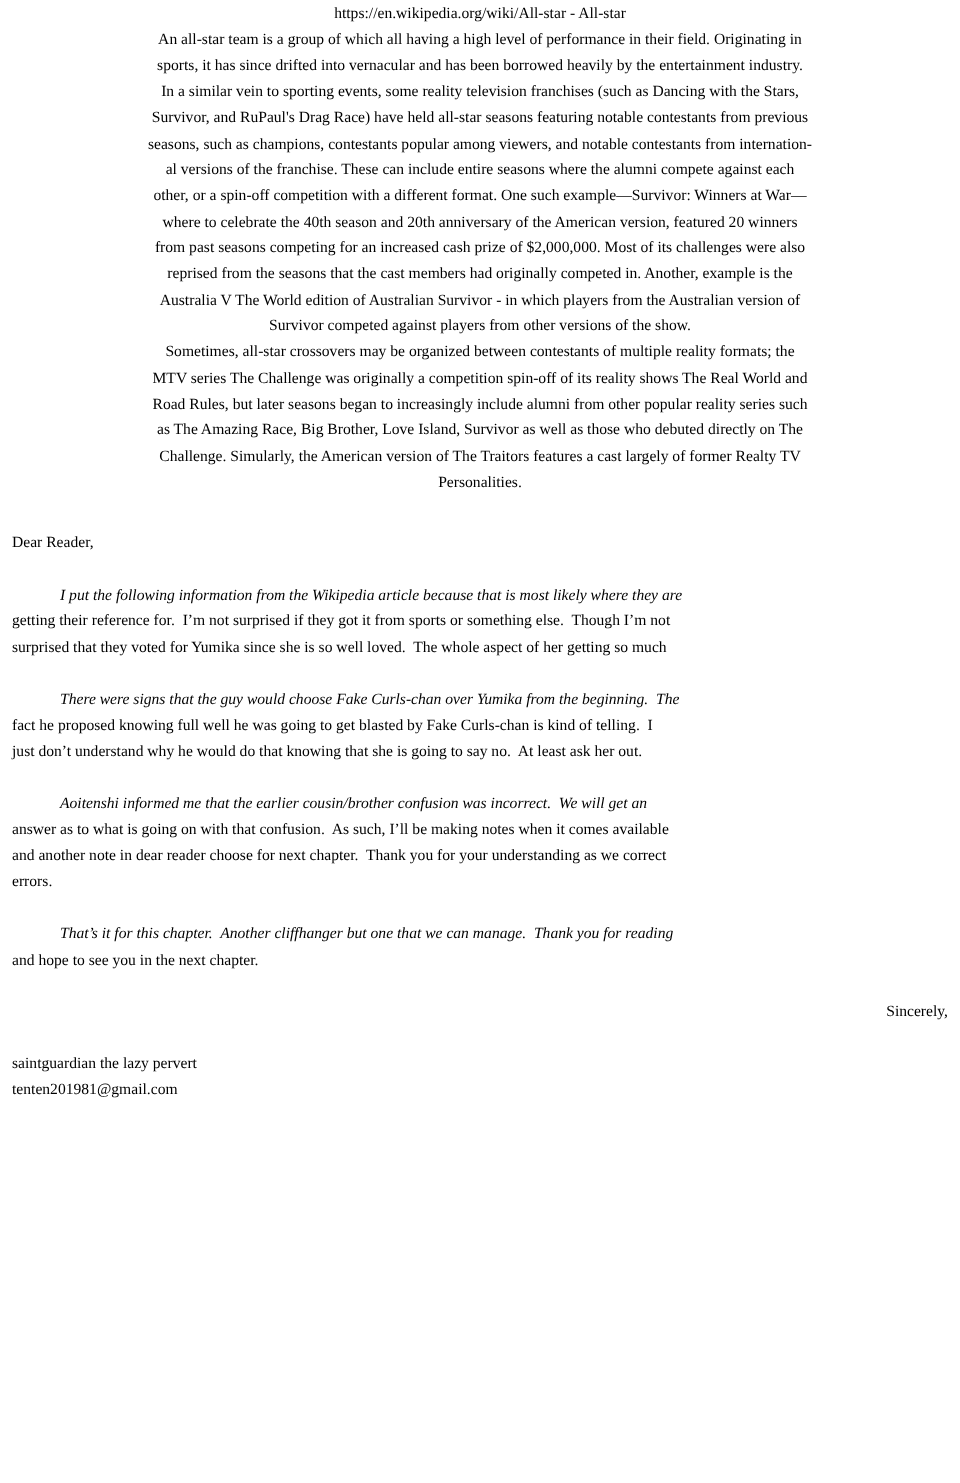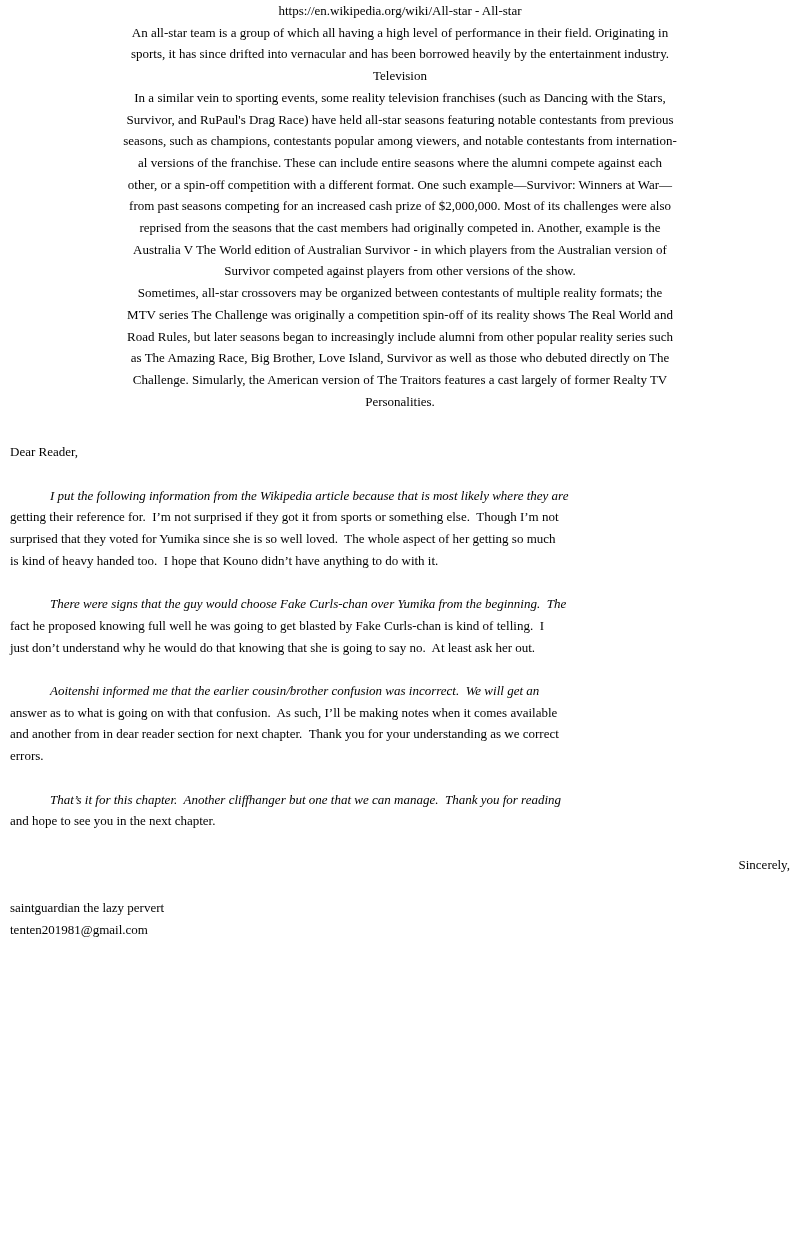--- a/index.html
+++ b/index.html
@@ -54,27 +54,27 @@
 <body>
 
 <main class="doc">
 
   <section class="centered">
     <div class="line">https://en.wikipedia.org/wiki/All-star - All-star</div>
     <div>
         <div class="line">An all-star team is a group of which all having a high level of performance in their field. Originating in</div>
         <div class="line">sports, it has since drifted into vernacular and has been borrowed heavily by the entertainment industry.</div>
       </div>
-    <div class="line">Television</div>
     <div>
         <div class="line">In a similar vein to sporting events, some reality television franchises (such as Dancing with the Stars,</div>
         <div class="line">Survivor, and RuPaul's Drag Race) have held all-star seasons featuring notable contestants from previous</div>
         <div class="line">seasons, such as champions, contestants popular among viewers, and notable contestants from internation-</div>
         <div class="line">al versions of the franchise. These can include entire seasons where the alumni compete against each</div>
         <div class="line">other, or a spin-off competition with a different format. One such example—Survivor: Winners at War—</div>
+        <div class="line">where to celebrate the 40th season and 20th anniversary of the American version, featured 20 winners</div>
         <div class="line">from past seasons competing for an increased cash prize of $2,000,000. Most of its challenges were also</div>
         <div class="line">reprised from the seasons that the cast members had originally competed in. Another, example is the</div>
         <div class="line">Australia V The World edition of Australian Survivor - in which players from the Australian version of</div>
         <div class="line">Survivor competed against players from other versions of the show.</div>
       </div>
     <div>
         <div class="line">Sometimes, all-star crossovers may be organized between contestants of multiple reality formats; the</div>
         <div class="line">MTV series The Challenge was originally a competition spin-off of its reality shows The Real World and</div>
         <div class="line">Road Rules, but later seasons began to increasingly include alumni from other popular reality series such</div>
         <div class="line">as The Amazing Race, Big Brother, Love Island, Survivor as well as those who debuted directly on The</div>
@@ -83,31 +83,30 @@
       </div>
   </section>
 
   <section class="letter">
     <div class="line salutation">Dear Reader,</div>
 
     <div class="para">
         <div class="line">I put the following information from the Wikipedia article because that is most likely where they are</div>
         <div class="line">getting their reference for.  I’m not surprised if they got it from sports or something else.  Though I’m not</div>
         <div class="line">surprised that they voted for Yumika since she is so well loved.  The whole aspect of her getting so much</div>
-        <div class="line">is kind of heavy handed too.  I hope that Kouno didn’t have anything to do with it.</div>
       </div>
     <div class="para">
         <div class="line">There were signs that the guy would choose Fake Curls-chan over Yumika from the beginning.  The</div>
         <div class="line">fact he proposed knowing full well he was going to get blasted by Fake Curls-chan is kind of telling.  I</div>
         <div class="line">just don’t understand why he would do that knowing that she is going to say no.  At least ask her out.</div>
       </div>
     <div class="para">
         <div class="line">Aoitenshi informed me that the earlier cousin/brother confusion was incorrect.  We will get an</div>
         <div class="line">answer as to what is going on with that confusion.  As such, I’ll be making notes when it comes available</div>
-        <div class="line">and another from in dear reader section for next chapter.  Thank you for your understanding as we correct</div>
+        <div class="line">and another note in dear reader choose for next chapter.  Thank you for your understanding as we correct</div>
         <div class="line">errors.</div>
       </div>
     <div class="para">
         <div class="line">That’s it for this chapter.  Another cliffhanger but one that we can manage.  Thank you for reading</div>
         <div class="line">and hope to see you in the next chapter.</div>
       </div>
 
     <div class="line closing">Sincerely,</div>
 
     <div class="signature-block">

